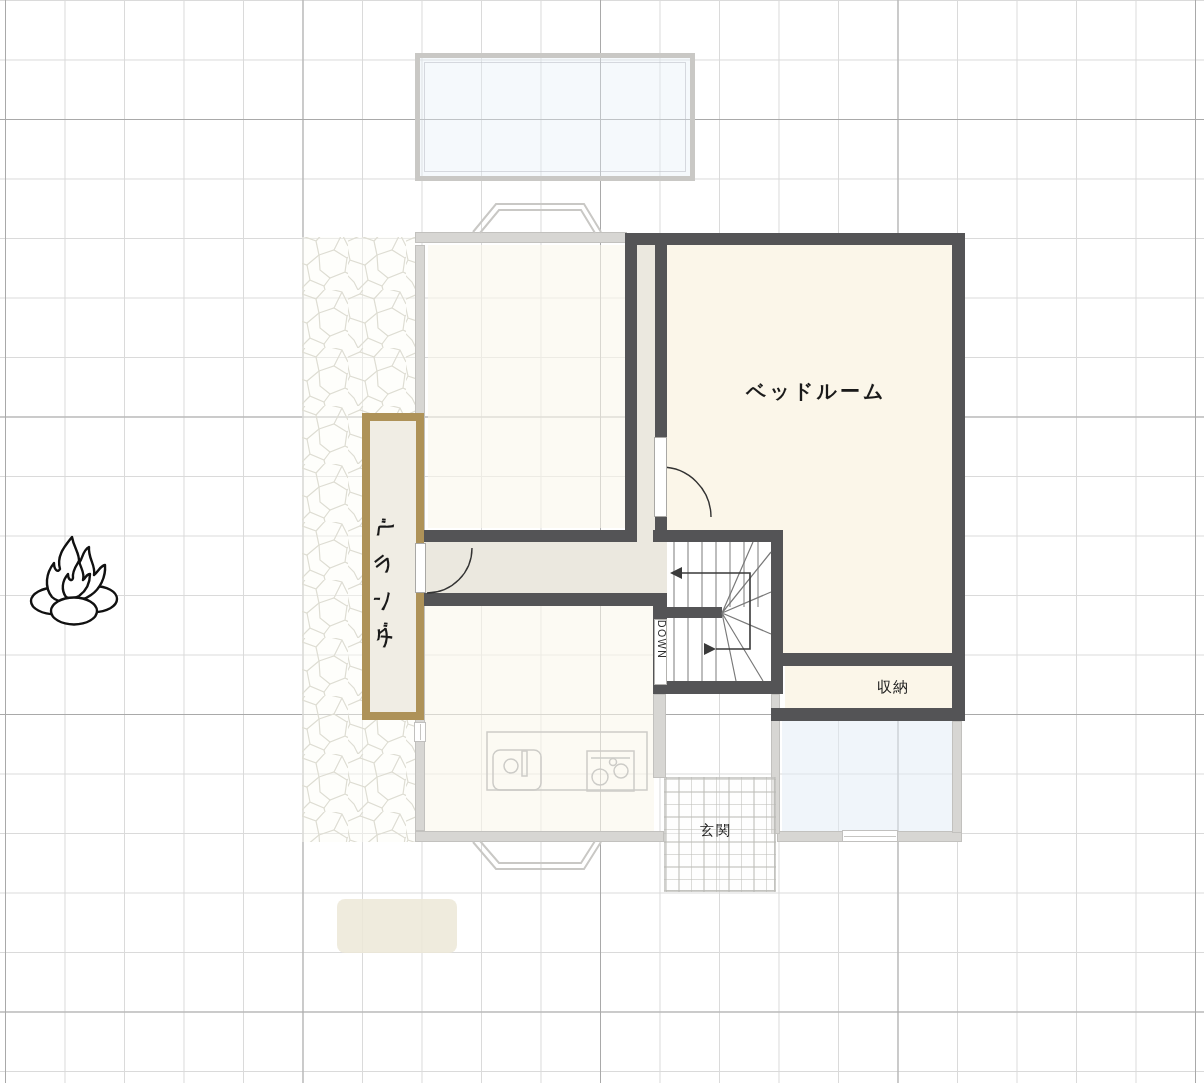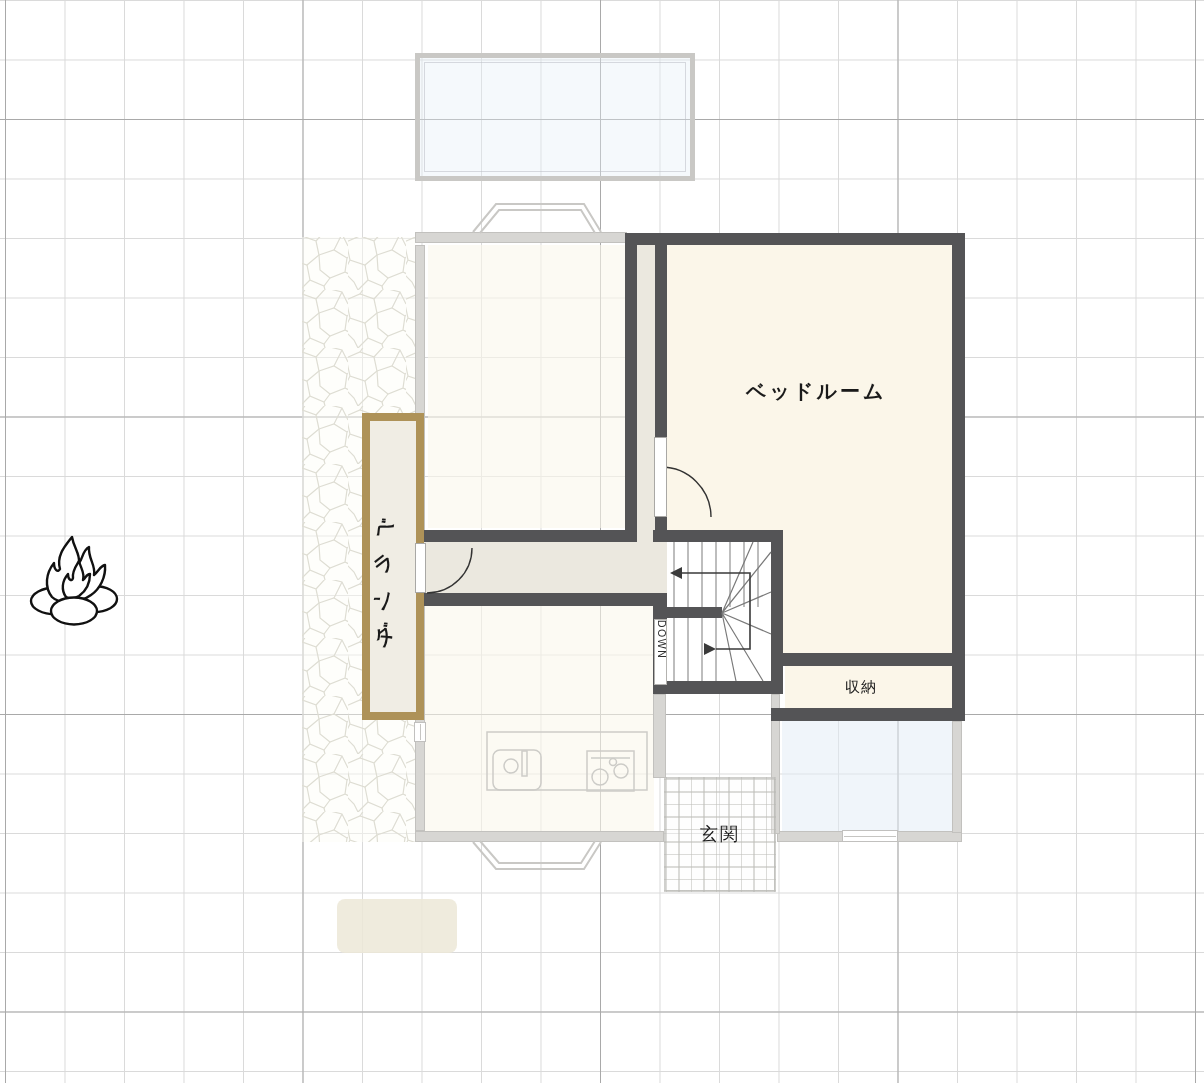--- a/index.html
+++ b/index.html
@@ -25,33 +25,33 @@
   .top-rect{border:5px solid #c9c8c5;background:rgba(228,238,248,.38);}
   .top-rect .inner{position:absolute;inset:4px;border:1px solid rgba(185,190,196,.55);}
   .checker{
     background-color:rgba(253,253,251,.35);
     background-image:
       repeating-linear-gradient(to right, rgba(190,190,185,.55) 0 1px, transparent 1px 12.5px),
       repeating-linear-gradient(to bottom, rgba(190,190,185,.55) 0 1px, transparent 1px 12.5px);
     border:2px solid rgba(183,183,178,.65);
   }
   .rug{background:rgba(236,232,215,.85);border-radius:8px;}
-  .genkan{color:#c0beba;font-size:18px;letter-spacing:2px;}
+  .genkan{color:#c0beba;font-size:14px;letter-spacing:2px;}
   
   .wall{background:#545456;}
   .fill-room{background:#fbf6e9;}
   .fill-hall{background:#ebe8df;}
   .fill-stair{background:#ffffff;}
   .veranda{background:#ae9258;}
   .veranda .deck{position:absolute;inset:8px;background:#f0ede4;}
   .jamb{background:#fff;border:1px solid #a9a8a5;}
   .downstrip{background:#fff;border:1px solid #b3b2af;}
   .lbl{color:#1a1a1a;white-space:nowrap;}
   .bedroom-lbl{font-size:20px;font-weight:bold;letter-spacing:3px;margin-top:16px;}
-  .storage-lbl{font-size:15px;letter-spacing:1px;}
+  .storage-lbl{font-size:15px;letter-spacing:1px;margin-left:32px;}
   .vchar{width:28px;text-align:center;font-size:20px;font-weight:bold;transform:rotate(-38deg);}
   .down-lbl{font-size:10.5px;letter-spacing:1.5px;color:#2e2e2e;width:64px;height:13px;line-height:13px;
     transform:rotate(90deg);transform-origin:0 0;}
   svg{position:absolute;left:0;top:0;}
 </style>
 </head>
 <body>
 
 <div class="canvas">
 

